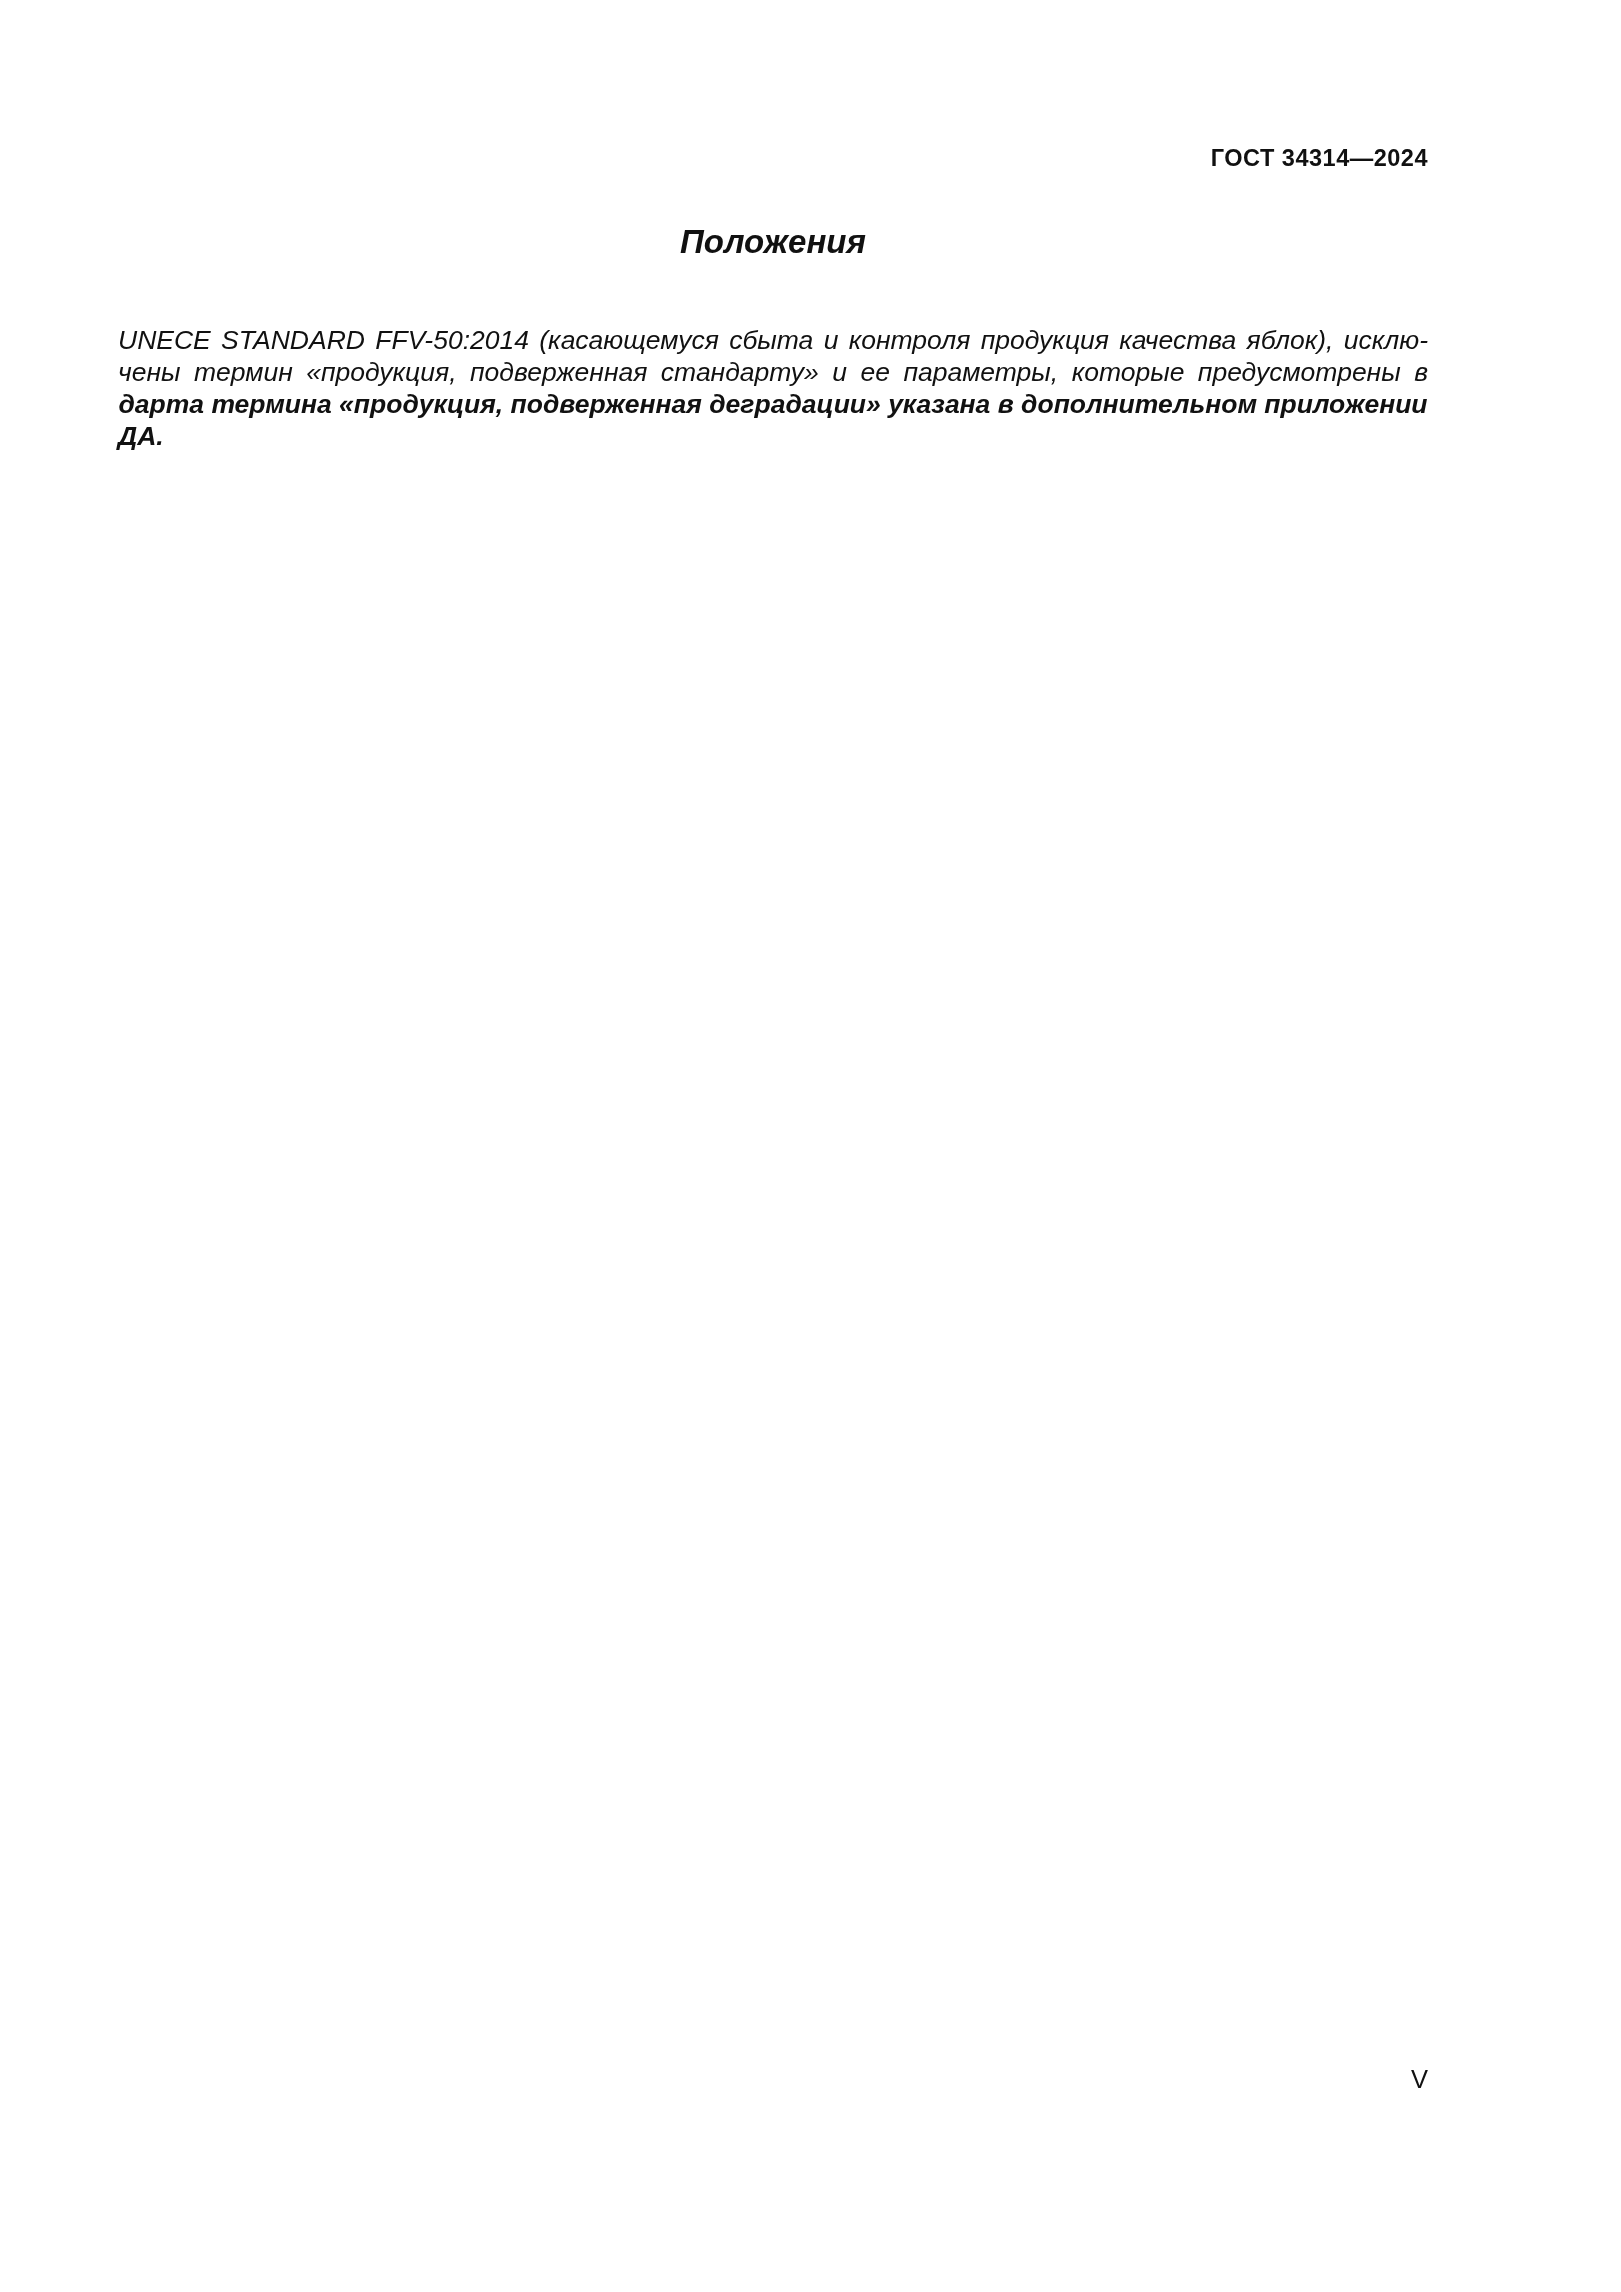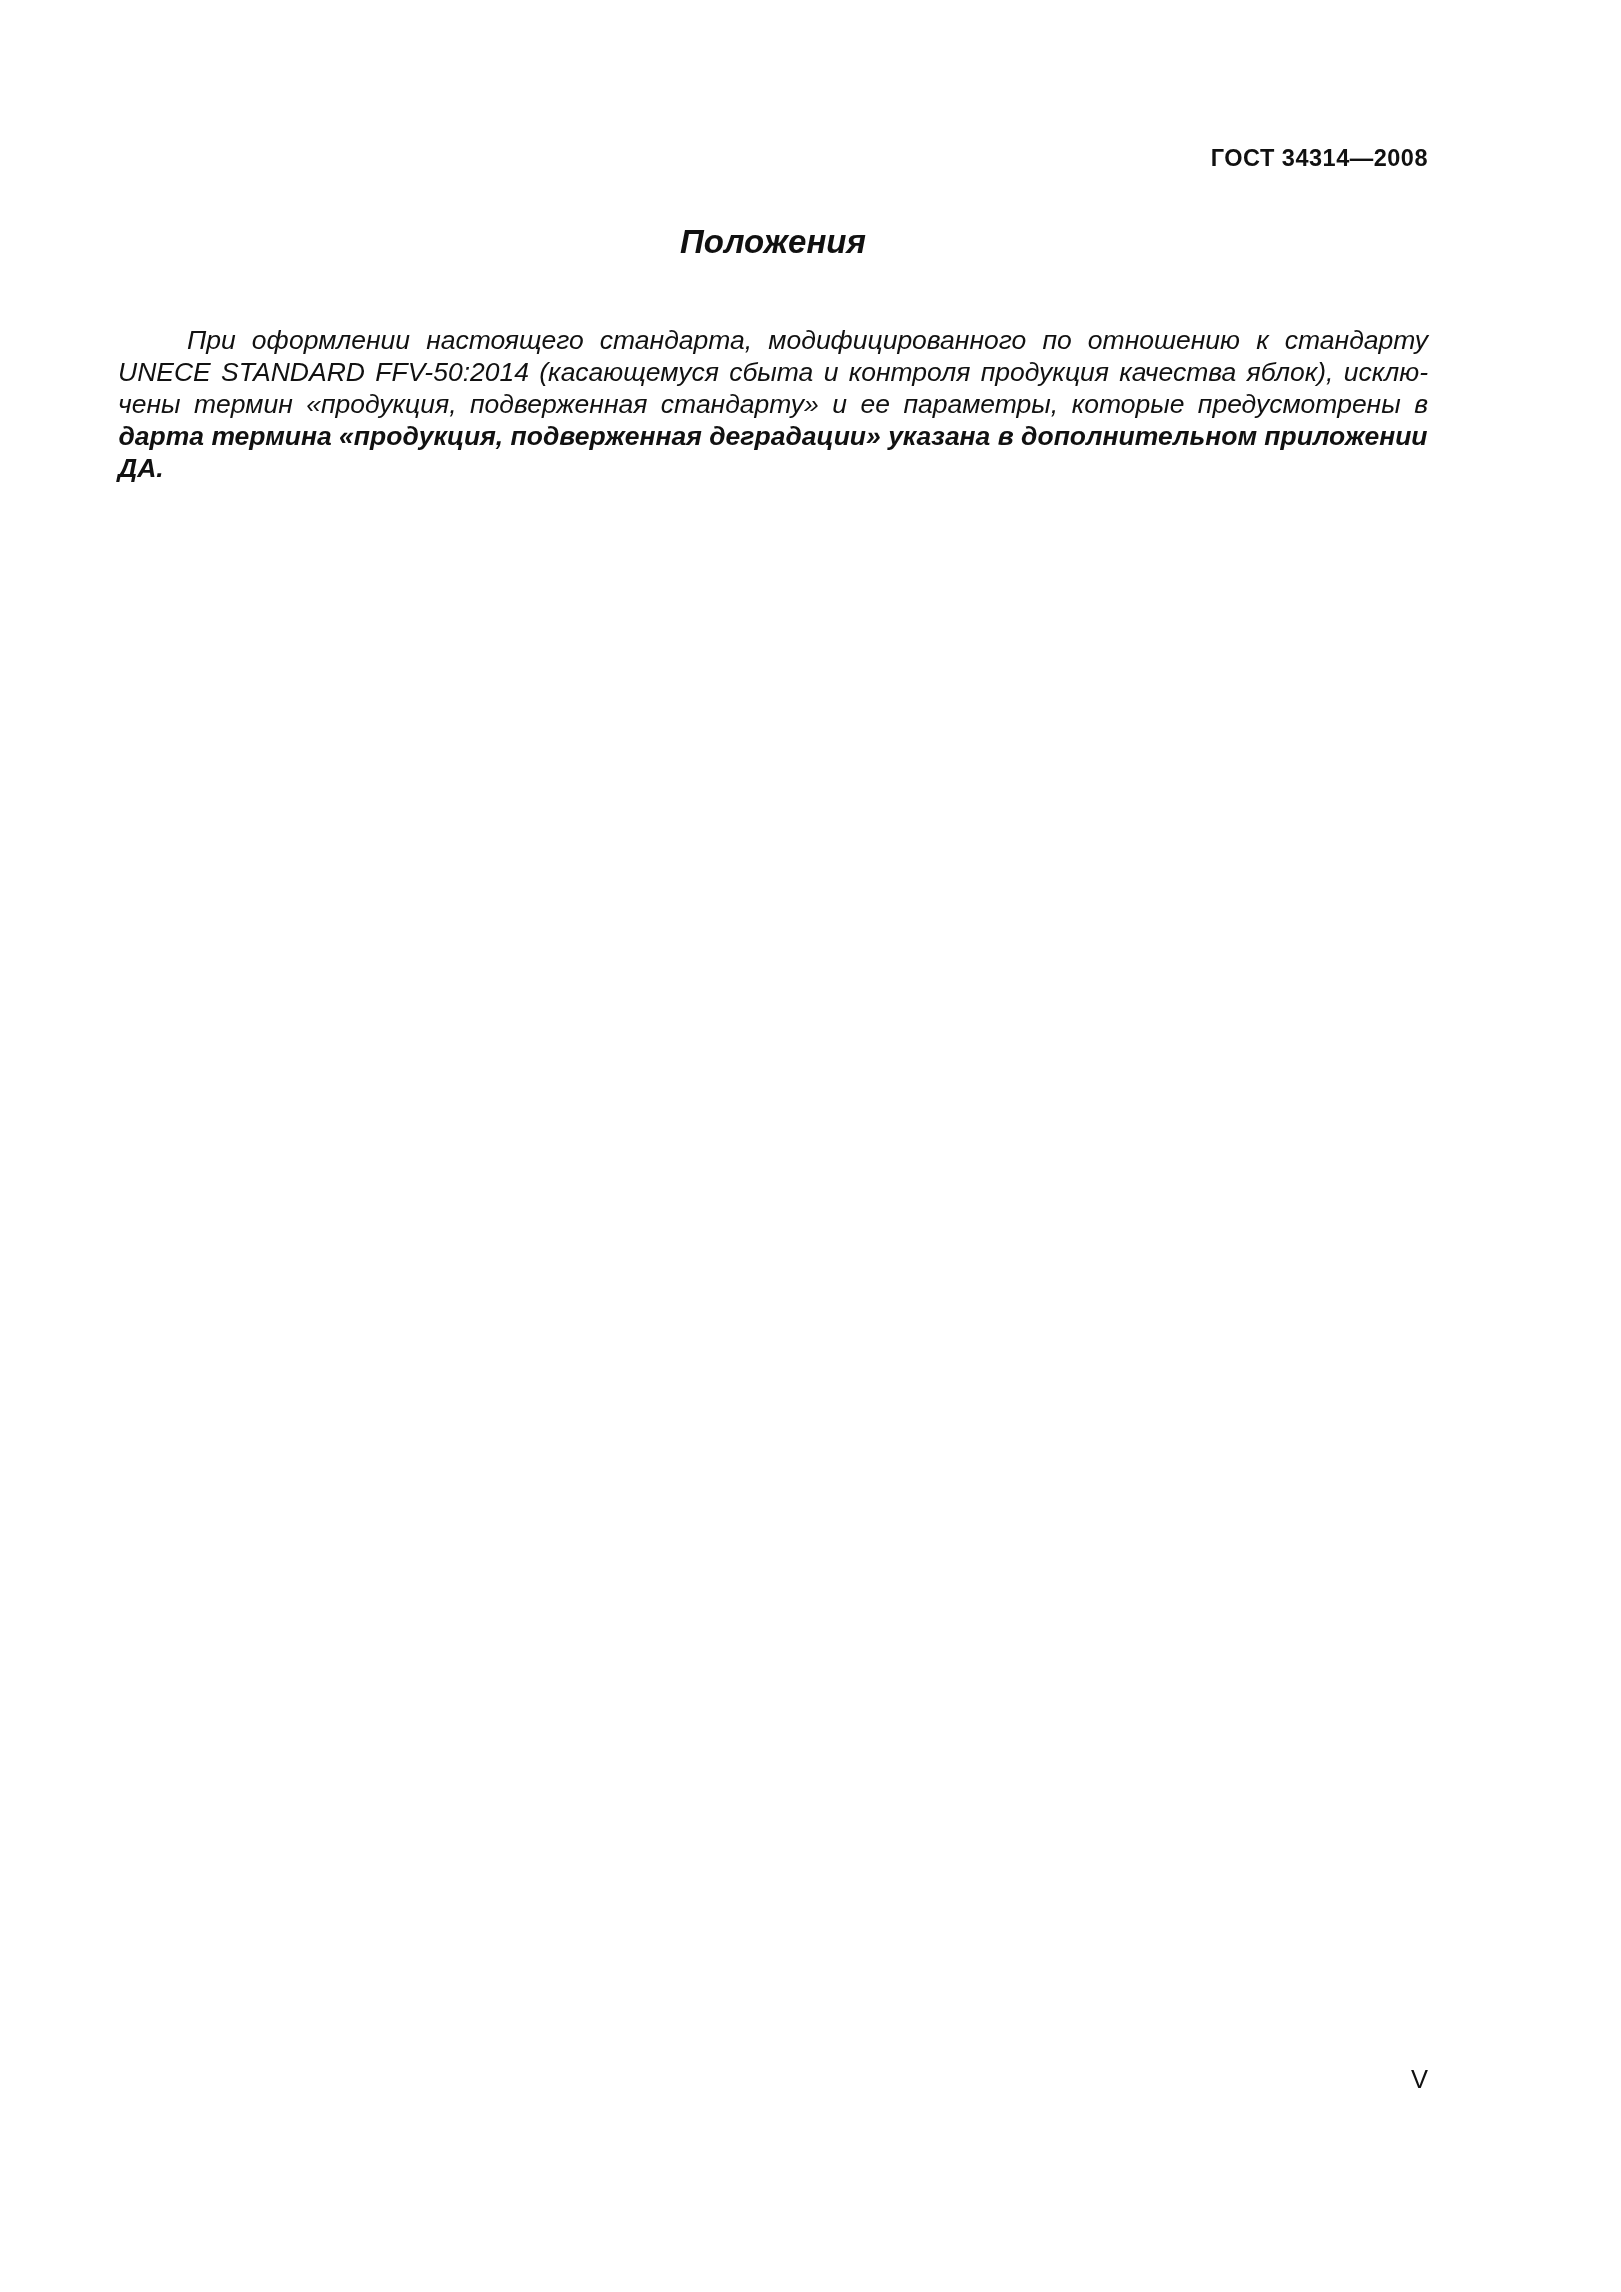--- a/index.html
+++ b/index.html
@@ -70,26 +70,25 @@
     font-size: 25.5px;
     line-height: 1.2;
     font-style: normal;
   }
 </style>
 </head>
 <body>
 
 <div class="page">
 
-  <div class="running-header">ГОСТ 34314—2008</div>
+  <div class="running-header">ГОСТ 34314—2024</div>
 
   <div class="doc-title">Положения</div>
 
   <div class="intro-paragraph">
-    <div class="para-line first-line">При оформлении настоящего стандарта, модифицированного по отношению к стандарту</div>
     <div class="para-line">UNECE STANDARD FFV-50:2014 (касающемуся сбыта и контроля продукция качества яблок), исклю-</div>
     <div class="para-line">чены термин «продукция, подверженная стандарту» и ее параметры, которые предусмотрены в</div>
     <div class="para-line last-line">дарта термина «продукция, подверженная деградации» указана в дополнительном приложении ДА.</div>
   </div>
 
   <div class="page-number">V</div>
 
 </div>
 
 

